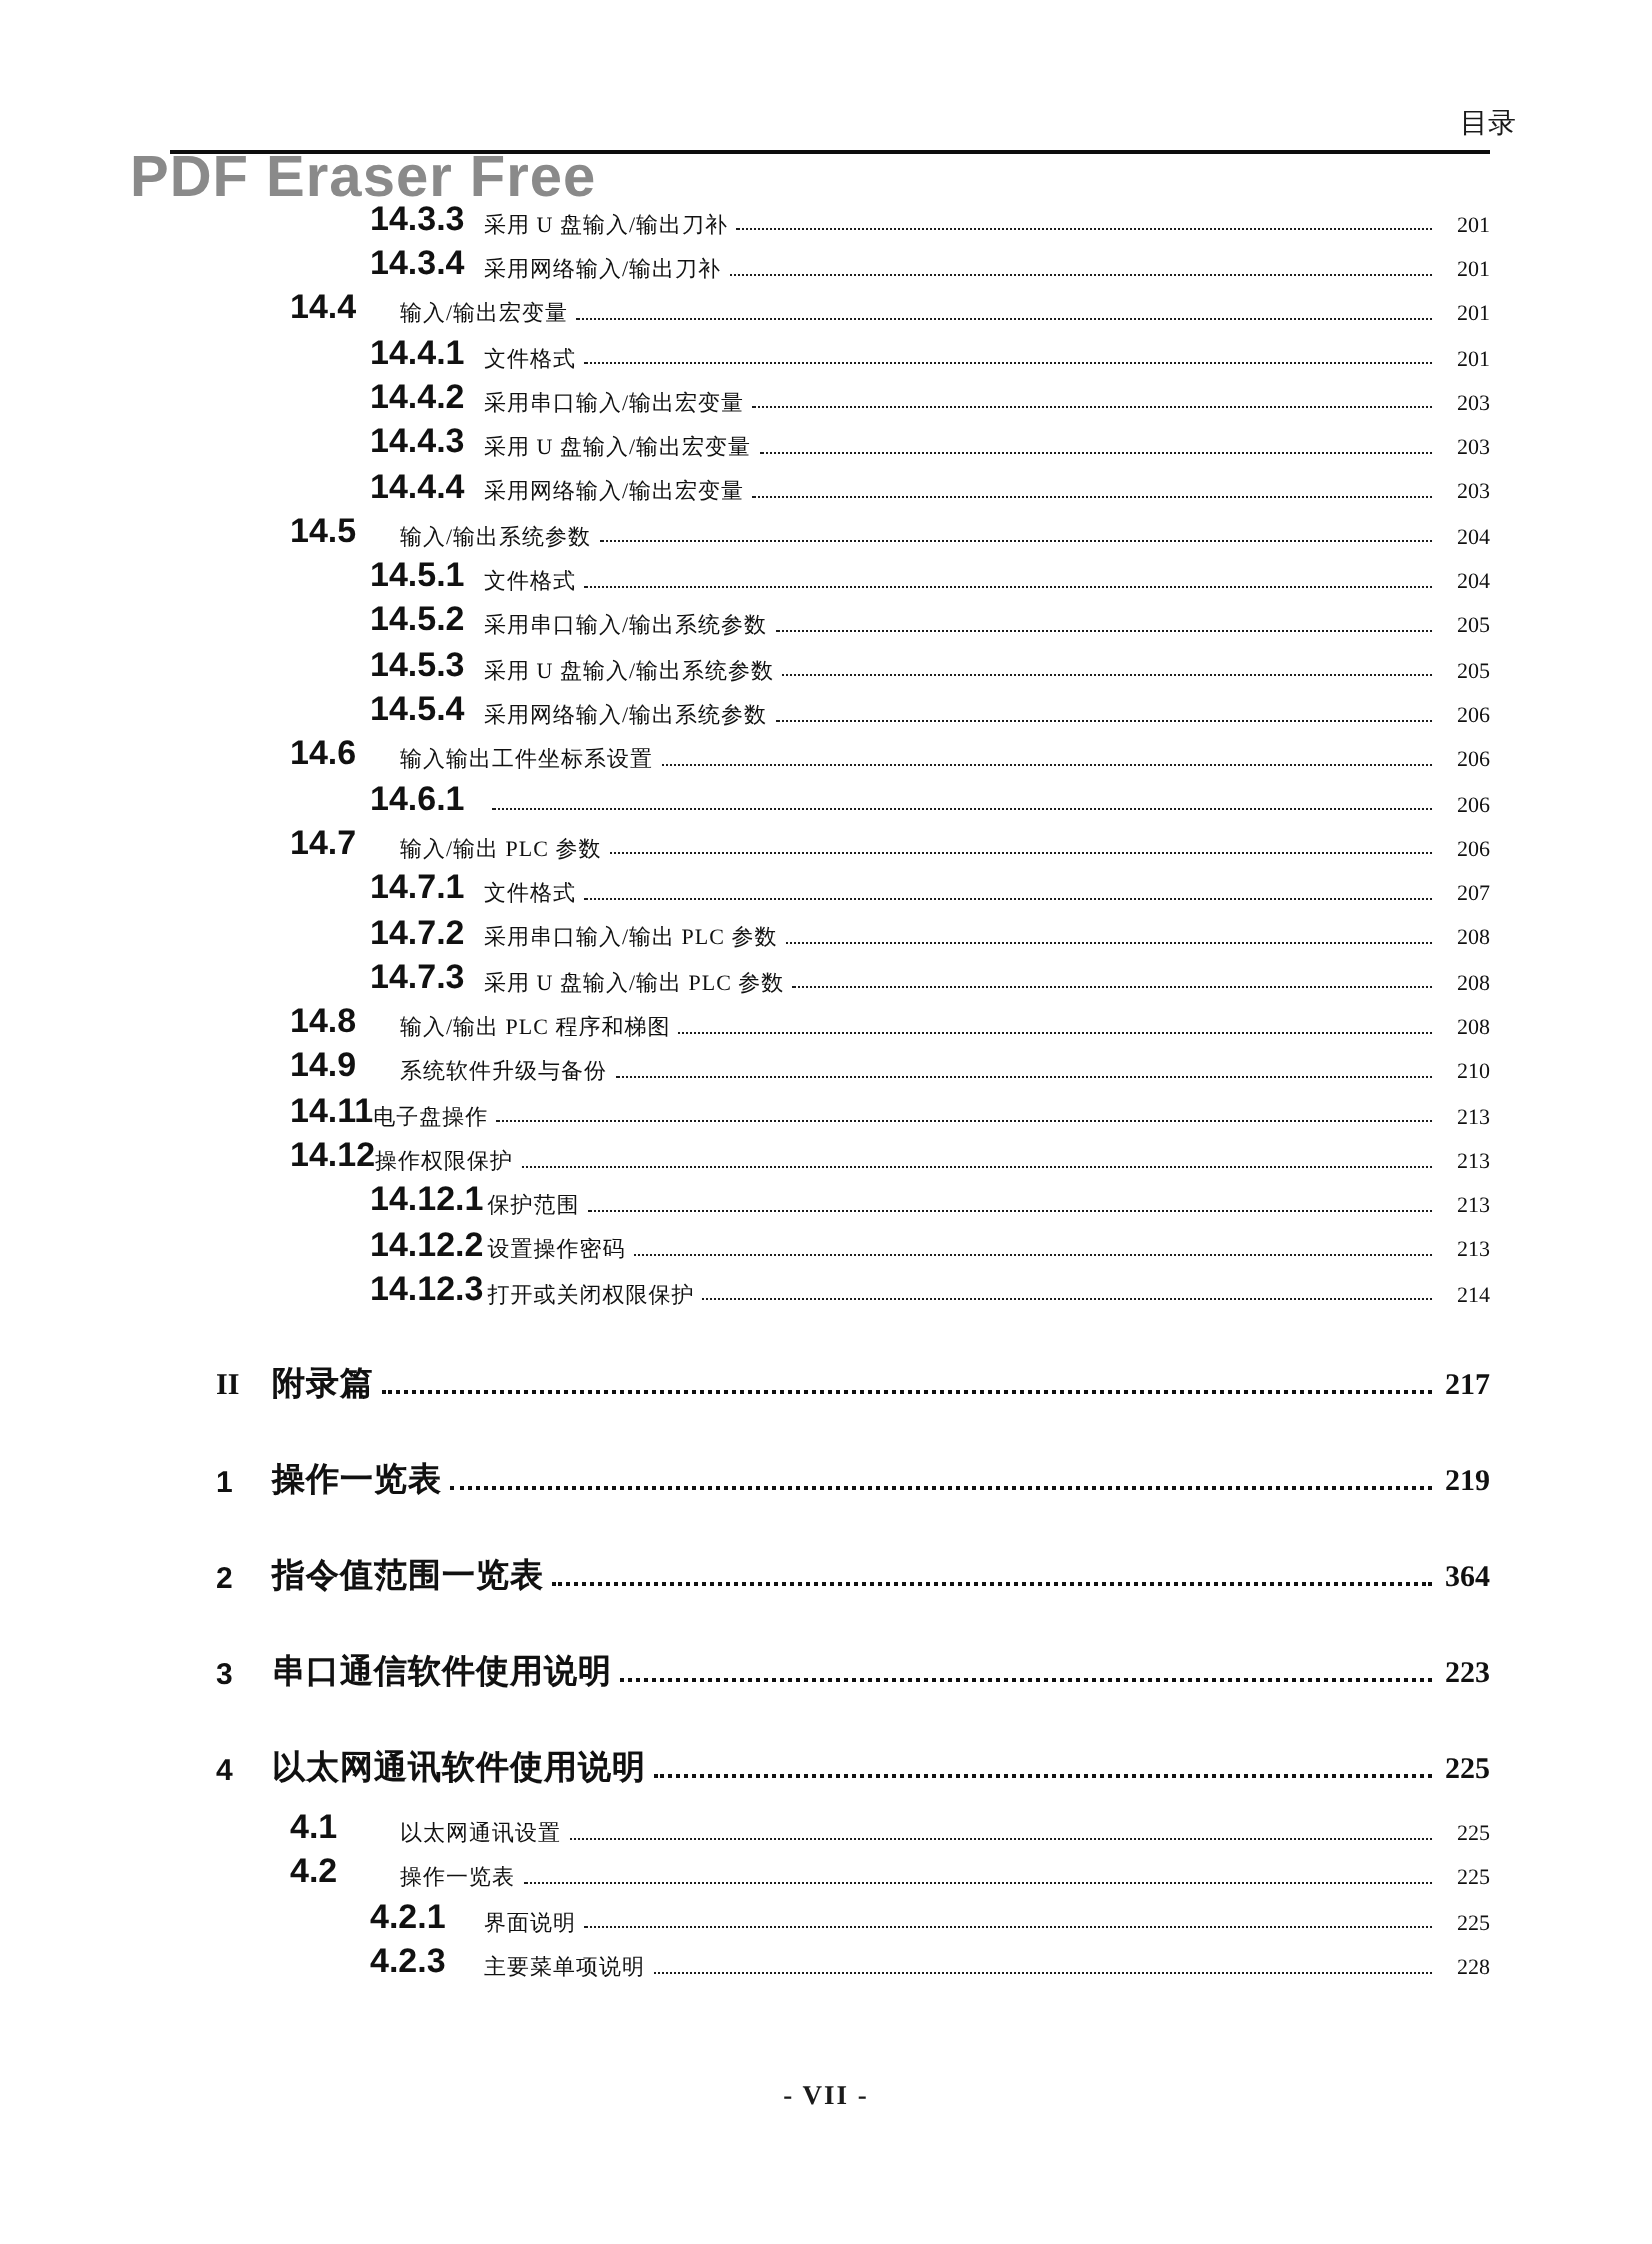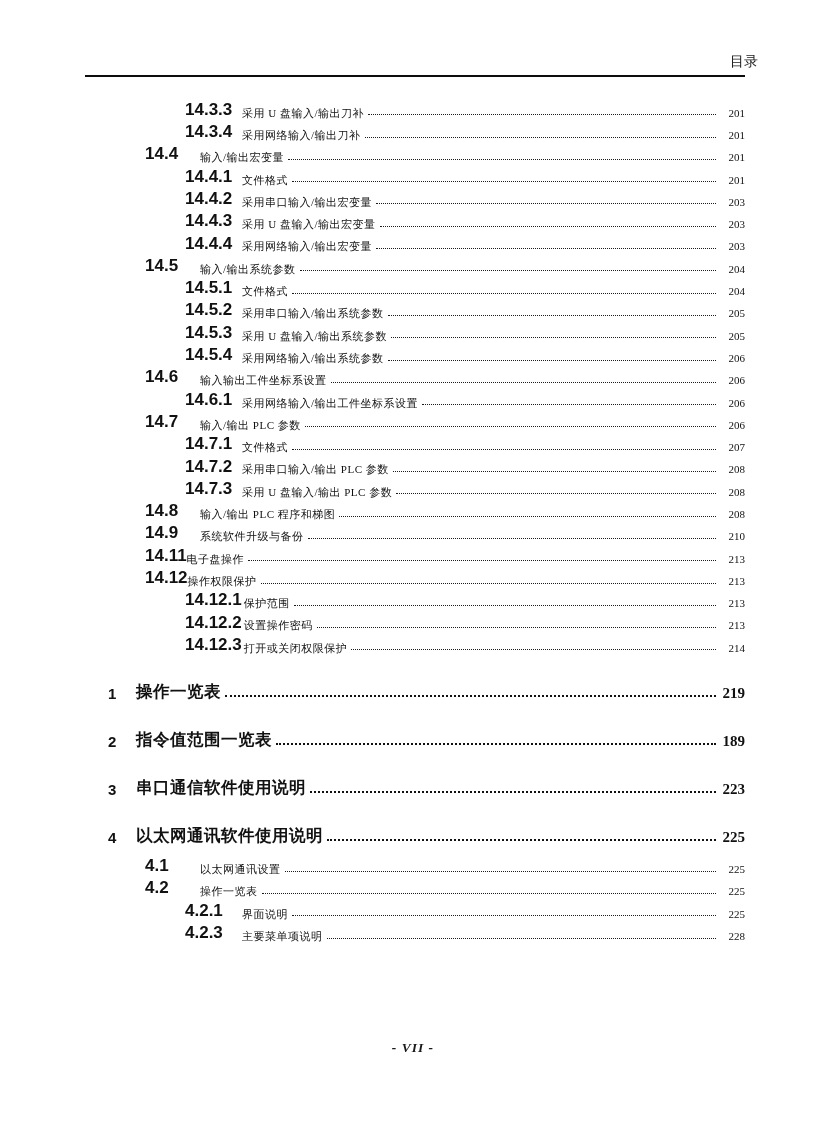--- a/index.html
+++ b/index.html
@@ -119,32 +119,32 @@
   .footer {
     position: absolute;
     top: 1040px;
     left: 0;
     width: 826px;
     text-align: center;
     font-weight: 700;
     font-size: 13.5px;
     letter-spacing: 1px;
     color: #1a1a1a;
-    font-style: italic;
   }
 </style>
 </head>
 <body>
 
 <div class="page">
 
   <div class="header-title">目录</div>
 
   <div class="header-rule"></div>
 
+  <div class="watermark">PDF Eraser Free</div>
 
   <div class="toc" id="toc-list">
       <div class="row level3">
         <span class="num">14.3.3</span>
         <span class="title">采用 U 盘输入/输出刀补</span>
         <span class="leader"></span>
         <span class="pagenum">201</span>
       </div>
       <div class="row level3">
         <span class="num">14.3.4</span>
@@ -213,21 +213,20 @@
         <span class="pagenum">206</span>
       </div>
       <div class="row level2">
         <span class="num">14.6</span>
         <span class="title">输入输出工件坐标系设置</span>
         <span class="leader"></span>
         <span class="pagenum">206</span>
       </div>
       <div class="row level3">
         <span class="num">14.6.1</span>
-        <span class="title">采用网络输入/输出工件坐标系设置</span>
         <span class="leader"></span>
         <span class="pagenum">206</span>
       </div>
       <div class="row level2">
         <span class="num">14.7</span>
         <span class="title">输入/输出 PLC 参数</span>
         <span class="leader"></span>
         <span class="pagenum">206</span>
       </div>
       <div class="row level3">
@@ -284,30 +283,36 @@
         <span class="leader"></span>
         <span class="pagenum">213</span>
       </div>
       <div class="row level3 tight">
         <span class="num">14.12.3</span>
         <span class="title">打开或关闭权限保护</span>
         <span class="leader"></span>
         <span class="pagenum">214</span>
       </div>
       <div class="row level1">
+        <span class="num roman">II</span>
+        <span class="title">附录篇</span>
+        <span class="leader"></span>
+        <span class="pagenum">217</span>
+      </div>
+      <div class="row level1">
         <span class="num">1</span>
         <span class="title">操作一览表</span>
         <span class="leader"></span>
         <span class="pagenum">219</span>
       </div>
       <div class="row level1">
         <span class="num">2</span>
         <span class="title">指令值范围一览表</span>
         <span class="leader"></span>
-        <span class="pagenum">189</span>
+        <span class="pagenum">364</span>
       </div>
       <div class="row level1">
         <span class="num">3</span>
         <span class="title">串口通信软件使用说明</span>
         <span class="leader"></span>
         <span class="pagenum">223</span>
       </div>
       <div class="row level1">
         <span class="num">4</span>
         <span class="title">以太网通讯软件使用说明</span>

